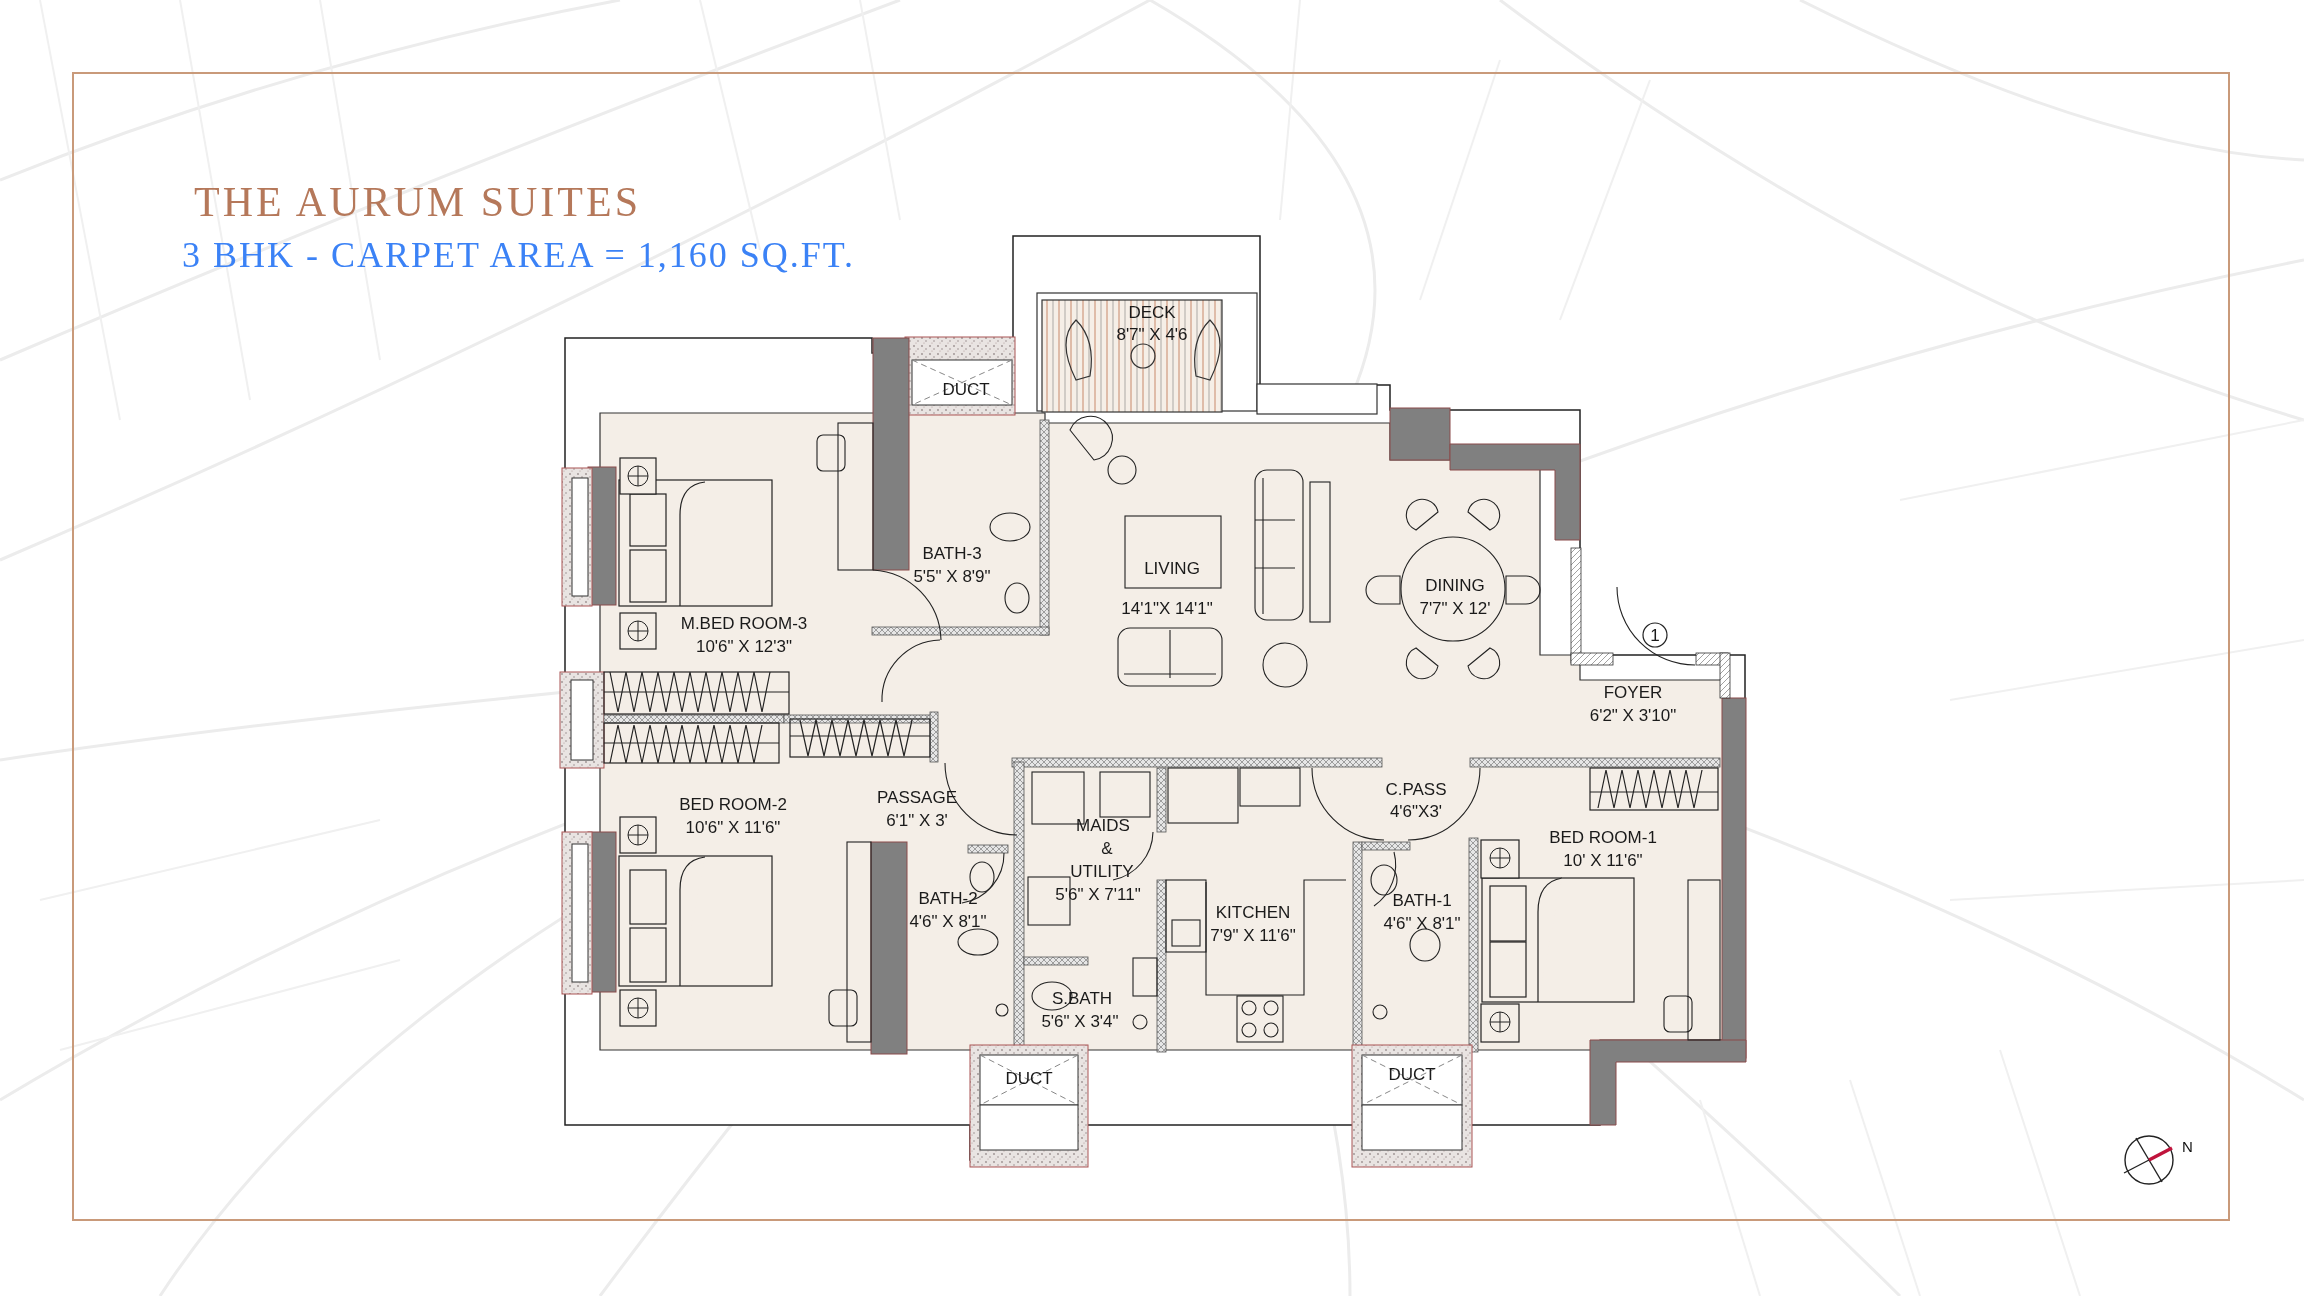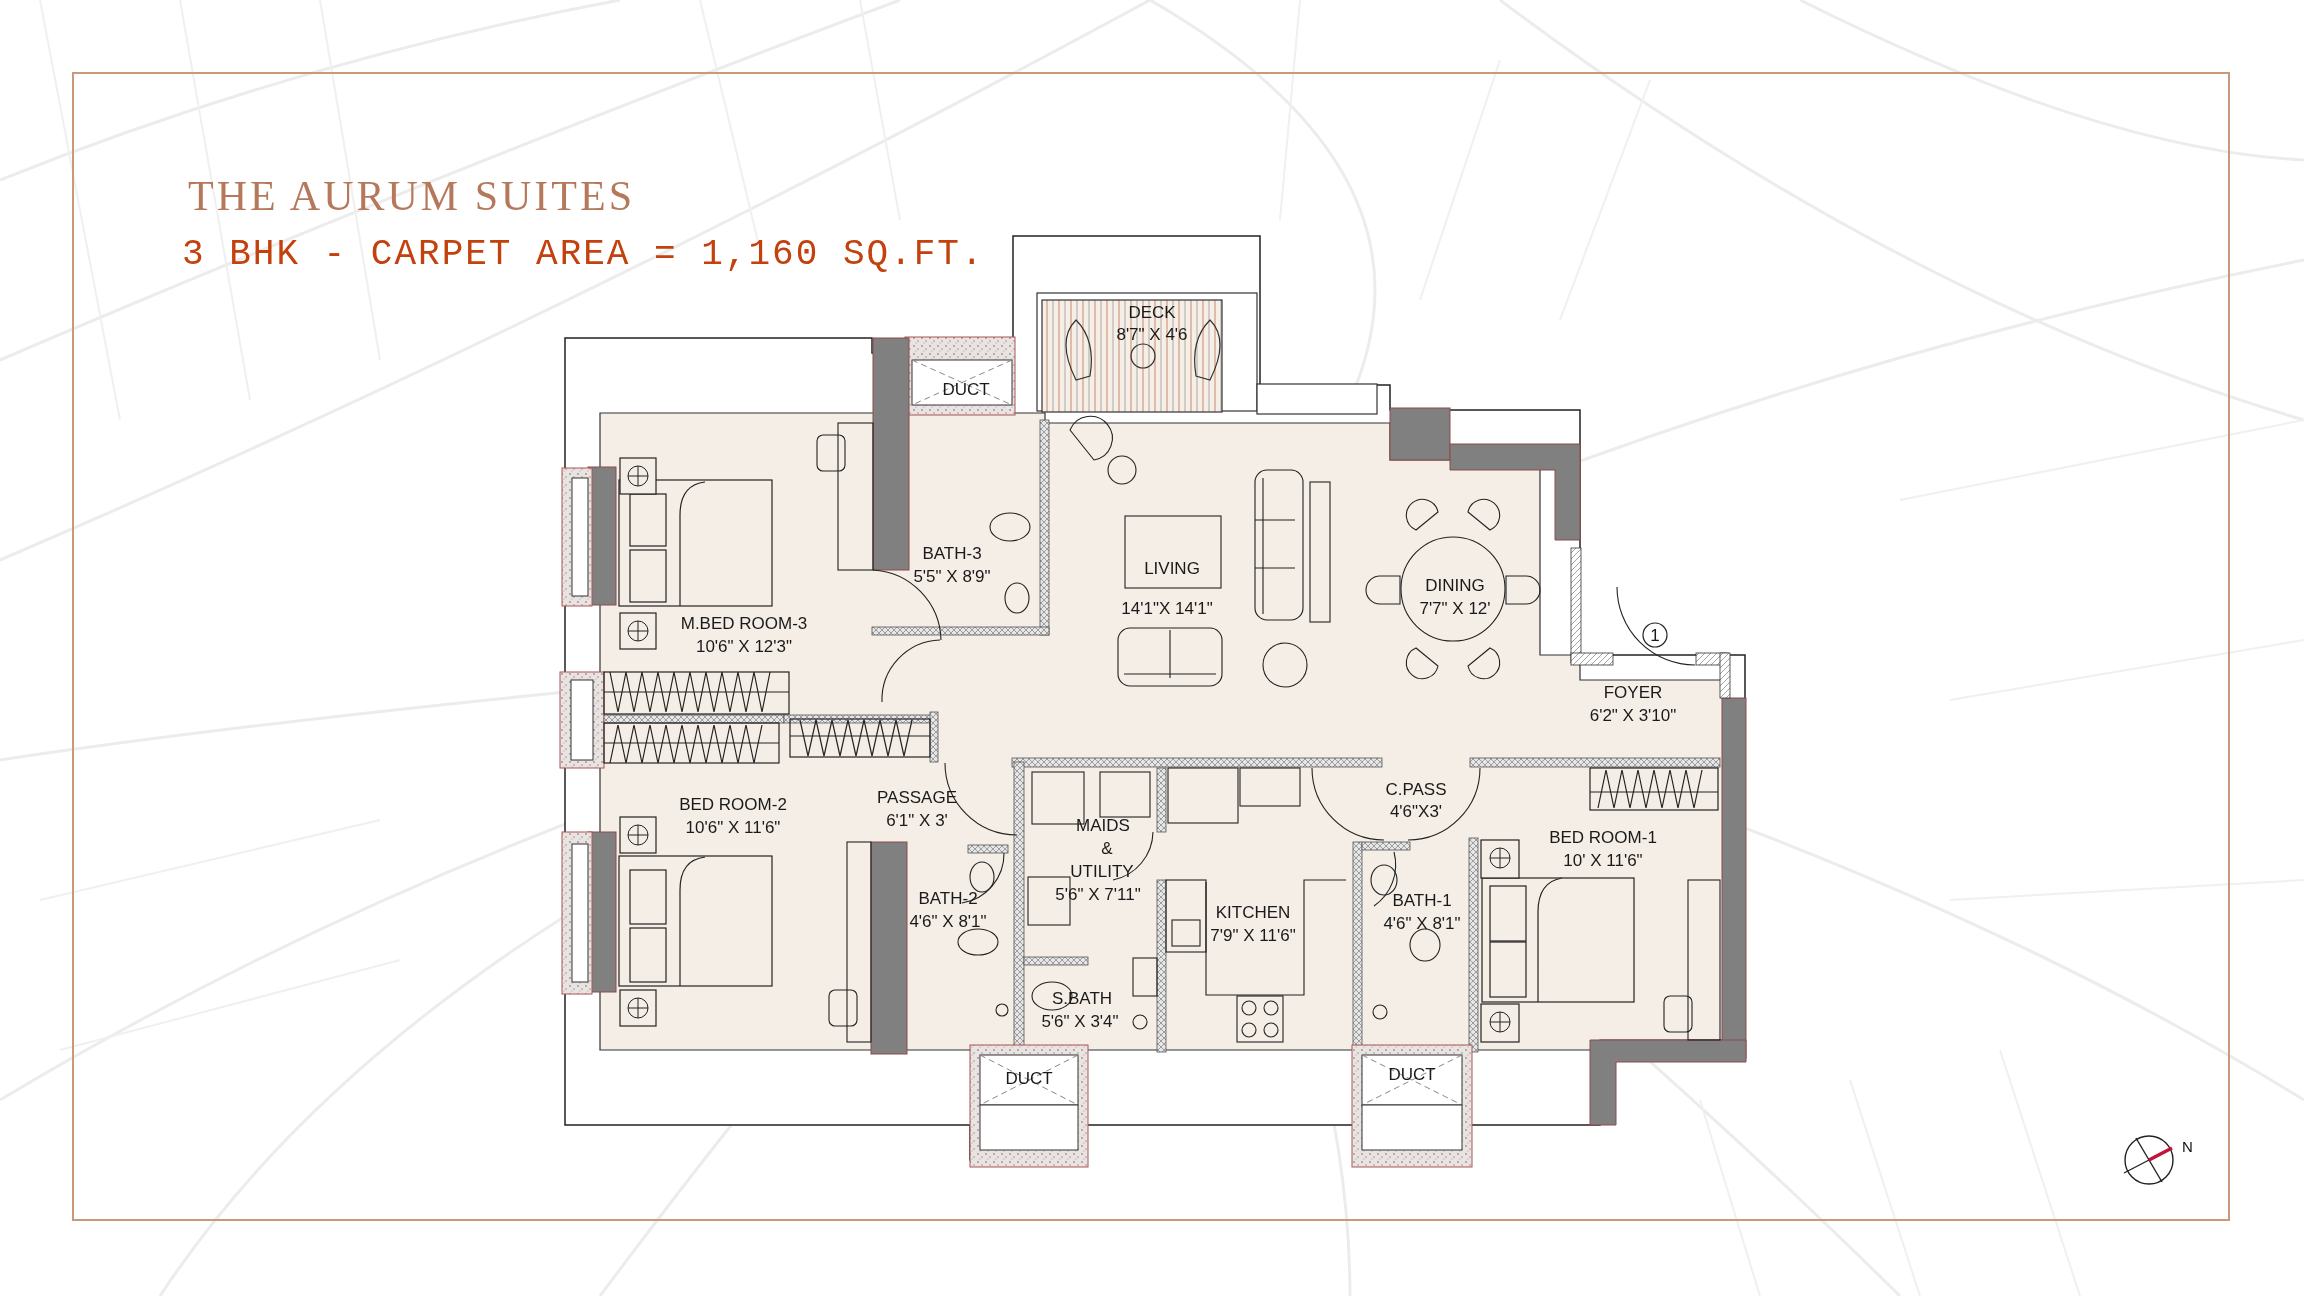--- a/index.html
+++ b/index.html
@@ -1,20 +1,20 @@
 <!DOCTYPE html>
 <html><head>
 <meta charset="utf-8">
 <style>
   html,body{margin:0;padding:0;}
   body{width:2304px;height:1296px;position:relative;overflow:hidden;background:#ffffff;font-family:"Liberation Sans",sans-serif;}
   .bg-pattern{position:absolute;left:0;top:0;width:2304px;height:1296px;}
   .frame{position:absolute;left:72px;top:72px;width:2158px;height:1149px;border:2px solid #c99a7a;box-sizing:border-box;}
-  .title{position:absolute;left:182px;top:166px;font-family:"Liberation Serif","DejaVu Serif",serif;font-size:42px;letter-spacing:3px;color:#b5785a;margin:6px;font-weight:normal;}
-  .subtitle{position:absolute;left:182px;top:234px;font-family:Liberation Mono, monospace;font-size:36px;letter-spacing:2px;color:#c2410c;margin:0;font-weight:normal;}
+  .title{position:absolute;left:182px;top:166px;font-family:"Liberation Serif","DejaVu Serif",serif;font-size:42px;letter-spacing:3px;color:#b5785a;margin:12px;font-weight:normal;}
+  .subtitle{position:absolute;left:182px;top:234px;font-family:Liberation Serif, serif;font-size:36px;letter-spacing:2px;color:#3b82f6;margin:0;font-weight:normal;}
   .plan{position:absolute;left:0;top:0;width:2304px;height:1296px;}
   .lbl{font-family:"Liberation Sans",sans-serif;font-size:17px;fill:#1a1a1a;text-anchor:middle;}
   .compass{position:absolute;left:2120px;top:1128px;width:80px;height:60px;}
 </style>
 </head>
 <body>
 
 <svg class="bg-pattern" viewBox="0 0 2304 1296">
   <g stroke="#ececec" stroke-width="3" fill="none">
     <path d="M0 180 Q300 60 620 0"></path>

